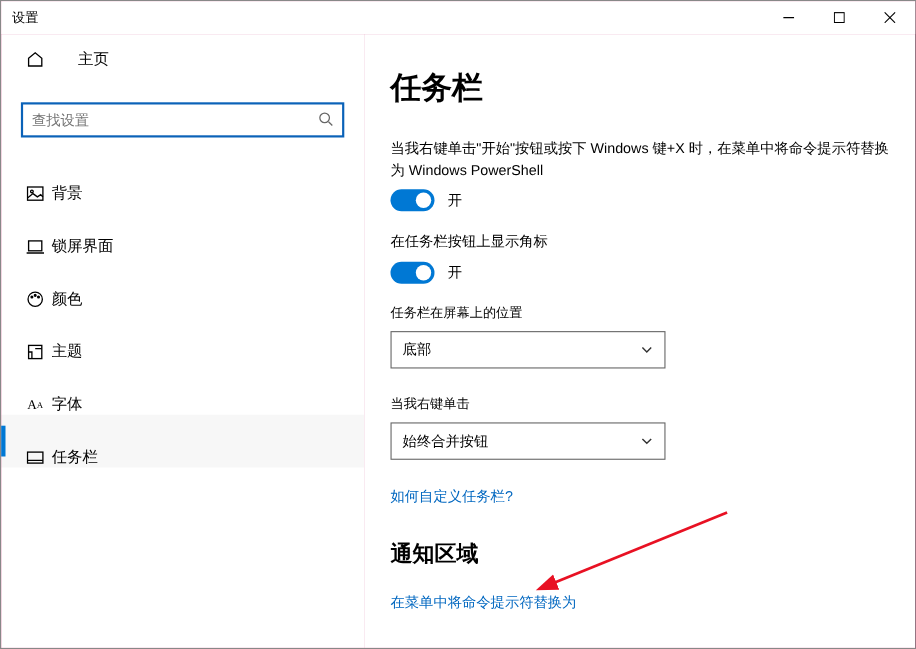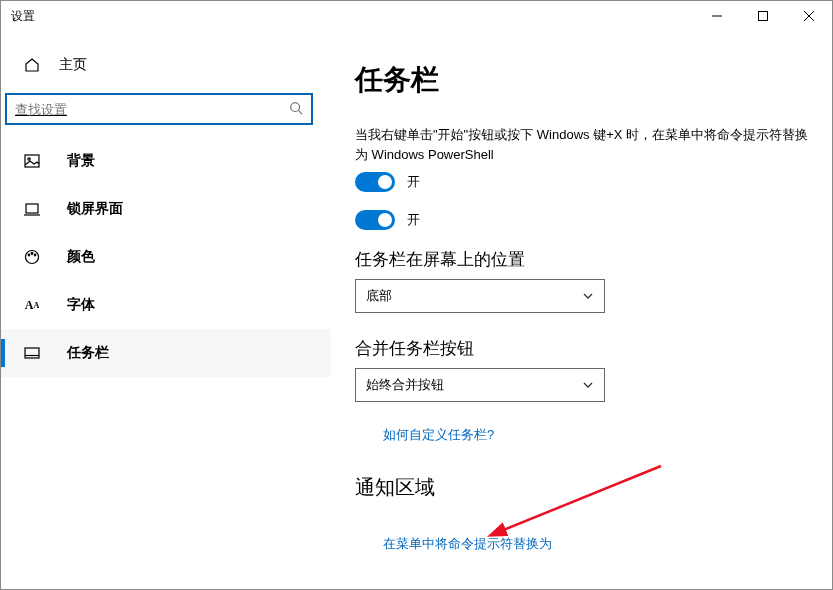--- a/index.html
+++ b/index.html
@@ -65,30 +65,28 @@
     position:absolute;
     top:0; bottom:0; right:0;
     width:1px;
     background: rgba(0,0,0,0);
   }
   .sidebar-scroll {
     padding-top: 14px;
   }
   .home-row {
     display: flex;
-    align-items: center;
     height: 40px;
     padding-left: 22px;
-    gap: 18px;
+    gap: 30px;
     cursor: pointer;
   }
   .home-row .label { font-size: 14px; }
   .search-wrap {
-    padding: 8px 18px 12px 4px;
-    text-decoration: underline;
+    padding: 8px 18px 12px 18px;
   }
   .search-box {
     width: 100%;
     height: 32px;
     border: 2px solid #0a62b8;
     background: #fff;
     display: flex;
     align-items: center;
     padding: 0 8px;
   }
@@ -107,26 +105,25 @@
   }
   .section-header {
     font-size: 13px;
     font-weight: 700;
     padding: 8px 22px 16px 22px;
   }
   .nav-list { display: flex; flex-direction: column; }
   .nav-item {
     height: 48px;
     display: flex;
-    align-items: center;
-    gap: 26px;
+    align-items: flex-end;
+    gap: 6px;
     padding-left: 22px;
     cursor: pointer;
     position: relative;
-    font-weight: bold;
   }
   .nav-item.selected::before {
     content: "";
     position: absolute;
     left: 0;
     top: 10px;
     bottom: 10px;
     width: 4px;
     background: #0078d4;
   }
@@ -178,21 +175,21 @@
     position: absolute;
     right: 3px;
     top: 3px;
     width: 14px;
     height: 14px;
     border-radius: 50%;
     background: #fff;
   }
   .toggle-label { font-size: 13px; }
   .field-label {
-    font-size: 17px;
+    font-size: 12px;
     margin-bottom: 8px;
   }
   .select-box {
     width: 250px;
     height: 34px;
     border: 1px solid #666;
     background: #fff;
     display: flex;
     align-items: center;
     justify-content: space-between;
@@ -204,26 +201,25 @@
   .select-box.wide { width: 250px; gap: 27px; }
   .chevron {
     width: 12px; height: 12px; display: inline-flex; align-items:center; justify-content:center;
   }
   .link {
     color: #0067c0;
     font-size: 13px;
     cursor: pointer;
     display: inline-block;
     margin-bottom: 30px;
-    margin-left: 28px;
   }
   .section-title {
     font-size: 20px;
-    font-weight: 400;
-    margin-bottom: 34px;
+    font-weight: 700;
+    margin-bottom: 22px;
   }
   .arrow-overlay {
     position: absolute;
     pointer-events: none;
   }
 </style>
 </head>
 <body>
 
 <div class="window">
@@ -305,20 +301,30 @@
               <svg width="16" height="16" viewBox="0 0 16 16" fill="none" stroke="currentColor" stroke-width="1.2">
                   <circle cx="8" cy="8" r="6.5"></circle>
                   <circle cx="5" cy="6" r="0.8" fill="currentColor"></circle>
                   <circle cx="8" cy="4.5" r="0.8" fill="currentColor"></circle>
                   <circle cx="11" cy="6" r="0.8" fill="currentColor"></circle>
                 </svg>
             </span>
             <span class="nav-label">颜色</span>
           </div>
 
+          <div class="nav-item">
+            <span class="nav-icon">
+              <svg width="16" height="16" viewBox="0 0 16 16" fill="none" stroke="currentColor" stroke-width="1.2">
+                  <rect x="2" y="2" width="12" height="12"></rect>
+                  <path d="M5 14 L5 8 L2 8"></path>
+                  <path d="M14 5 L8 5"></path>
+                </svg>
+            </span>
+            <span class="nav-label">主题</span>
+          </div>
 
           <div class="nav-item">
             <span class="nav-icon" style="font-family:serif;font-size:12px;">A<span style="font-size:8px;">A</span></span>
             <span class="nav-label">字体</span>
           </div>
 
 
           <div class="nav-item selected">
             <span class="nav-icon">
               <svg width="16" height="16" viewBox="0 0 16 16" fill="none" stroke="currentColor" stroke-width="1.2">
@@ -338,38 +344,39 @@
       <div class="page-title">任务栏</div>
 
       <div class="setting-desc">当我右键单击"开始"按钮或按下 Windows 键+X 时，在菜单中将命令提示符替换为 Windows PowerShell</div>
       <div class="toggle-row">
         <div class="toggle">
           <div class="toggle-knob"></div>
         </div>
         <span class="toggle-label">开</span>
       </div>
 
+      <div class="setting-desc">在任务栏按钮上显示角标</div>
       <div class="toggle-row">
         <div class="toggle">
           <div class="toggle-knob"></div>
         </div>
         <span class="toggle-label">开</span>
       </div>
 
       <div class="field-label">任务栏在屏幕上的位置</div>
       <div class="select-box">
         <span>底部</span>
         <span class="chevron">
           <svg width="12" height="12" viewBox="0 0 12 12" fill="none" stroke="#333" stroke-width="1.3">
               <path d="M2 4 L6 8 L10 4"></path>
             </svg>
         </span>
       </div>
 
-      <div class="field-label">合并任务栏按钮</div>
+      <div class="field-label">当我右键单击</div>
       <div class="select-box wide">
         <span>始终合并按钮</span>
         <span class="chevron">
           <svg width="12" height="12" viewBox="0 0 12 12" fill="none" stroke="#333" stroke-width="1.3">
               <path d="M2 4 L6 8 L10 4"></path>
             </svg>
         </span>
       </div>
 
       <div class="link">如何自定义任务栏?</div>

